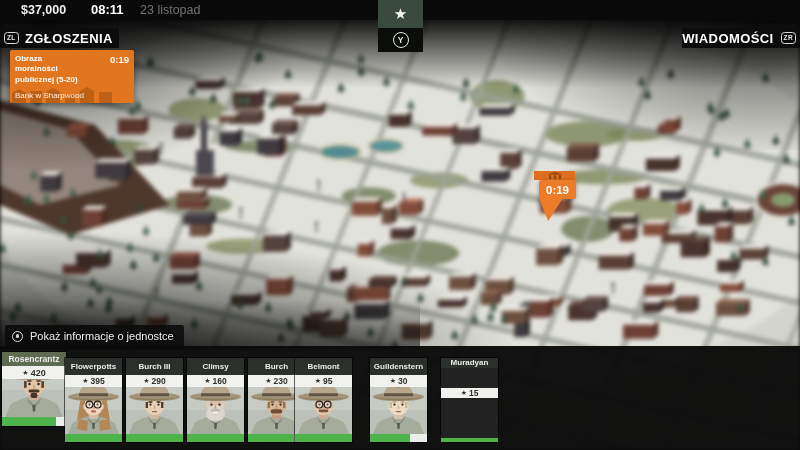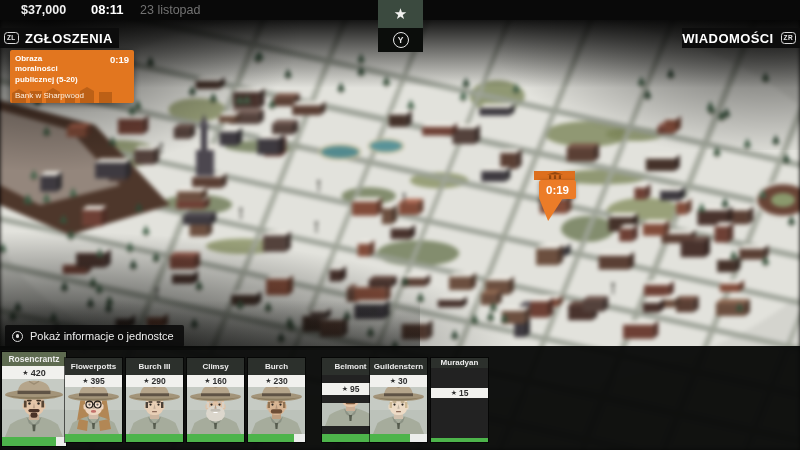--- a/index.html
+++ b/index.html
@@ -72,21 +72,21 @@
       background:rgba(10,10,10,.88);border-radius:2px;display:flex;align-items:center;gap:7px;}
   .stick-icon{width:11px;height:11px;border:1.2px solid #ddd;border-radius:50%;
       display:flex;align-items:center;justify-content:center;}
   .stick-icon i{display:block;width:3.5px;height:3.5px;background:#ddd;border-radius:50%;}
   .unit-info span.lbl{font-size:11px;color:#ececec;}
 
   
   .roster-bg{position:absolute;left:0;top:346px;width:800px;height:104px;background:rgba(8,9,8,.96);}
   .officer-card{position:absolute;top:358px;width:57px;height:84px;display:flex;flex-direction:column;
       background:#222;box-shadow:0 0 0 1px rgba(0,0,0,.6);cursor:pointer;}
-  .officer-card.selected{top:352px;width:64px;height:94px;}
+  .officer-card.selected{top:352px;width:64px;height:74px;}
   .oc-name{height:17px;background:#2c302c;color:#ececec;font-size:8px;font-weight:bold;
       display:flex;align-items:center;justify-content:center;white-space:nowrap;overflow:hidden;}
   .officer-card.selected .oc-name{height:14px;background:#5e6b50;font-size:8.5px;}
   .oc-stars{height:12px;background:#f1f1ee;color:#2e2e2e;font-size:8.5px;font-weight:bold;
       display:flex;align-items:center;justify-content:center;gap:2px;}
   .officer-card.selected .oc-stars{height:13px;font-size:9px;}
   .oc-stars .sg{font-family:"DejaVu Sans",sans-serif;font-size:7px;}
   .oc-portrait{flex:1;background:#c3c8c1;overflow:hidden;}
   .oc-portrait svg{display:block;width:100%;height:100%;}
   .oc-bar{height:8px;background:#eceeec;position:relative;}
@@ -866,21 +866,21 @@
             <circle cx="24.5" cy="21.6" r="1.1" fill="#2a2622"></circle>
             <circle cx="32.5" cy="21.6" r="1.1" fill="#2a2622"></circle>
             <path d="M28.5,21 L27.4,25.8 L29.6,25.8 Z" fill="#b19479"></path>
             <rect x="22.8" y="26.2" width="11.4" height="4.2" rx="2" fill="#6e4e36"></rect>
           </svg>
         </div>
         <div class="oc-bar">
           <i style="width: 80%; background: rgb(77, 180, 75);"></i>
         </div>
       </div>
-      <div class="officer-card" style="left: 322px; gap: 8px;">
+      <div class="officer-card" style="left: 295px;">
         <div class="oc-name">Belmont</div>
         <div class="oc-stars">
           <span class="sg">★</span>
           <span>95</span>
         </div>
         <div class="oc-portrait">
           <svg viewBox="0 0 57 51" preserveAspectRatio="xMidYMax slice">
             <rect x="0" y="0" width="57" height="51" fill="#c6cbc4"></rect>
             <rect x="0" y="27" width="57" height="24" fill="#b7bdb5" opacity="0.65"></rect>
             <path d="M3,51 L7.5,40 C14,35.5 20,34.5 22,33.5 L35,33.5 C39,34.5 43.5,36 49.5,40 L54,51 Z" fill="#a6ac9c"></path>
@@ -941,21 +941,21 @@
             <circle cx="24.5" cy="21.6" r="1.1" fill="#2a2622"></circle>
             <circle cx="32.5" cy="21.6" r="1.1" fill="#2a2622"></circle>
             <path d="M28.5,21 L27.4,25.8 L29.6,25.8 Z" fill="#c2b4a2"></path>
             <rect x="26" y="28" width="5" height="1.3" rx="0.6" fill="#8a6a58"></rect>
           </svg>
         </div>
         <div class="oc-bar">
           <i style="width: 70%; background: rgb(77, 180, 75);"></i>
         </div>
       </div>
-      <div class="officer-card" style="left: 431px; gap: 20px;">
+      <div class="officer-card" style="left: 441px; gap: 20px;">
         <div class="oc-name">Muradyan</div>
         <div class="oc-stars">
           <span class="sg">★</span>
           <span>15</span>
         </div>
         <div class="oc-portrait">
           <svg viewBox="0 0 57 51" preserveAspectRatio="xMidYMax slice">
             <rect x="0" y="0" width="57" height="51" fill="#c6cbc4"></rect>
             <rect x="0" y="27" width="57" height="24" fill="#b7bdb5" opacity="0.65"></rect>
             <path d="M3,51 L7.5,40 C14,35.5 20,34.5 22,33.5 L35,33.5 C39,34.5 43.5,36 49.5,40 L54,51 Z" fill="#a6ac9c"></path>

